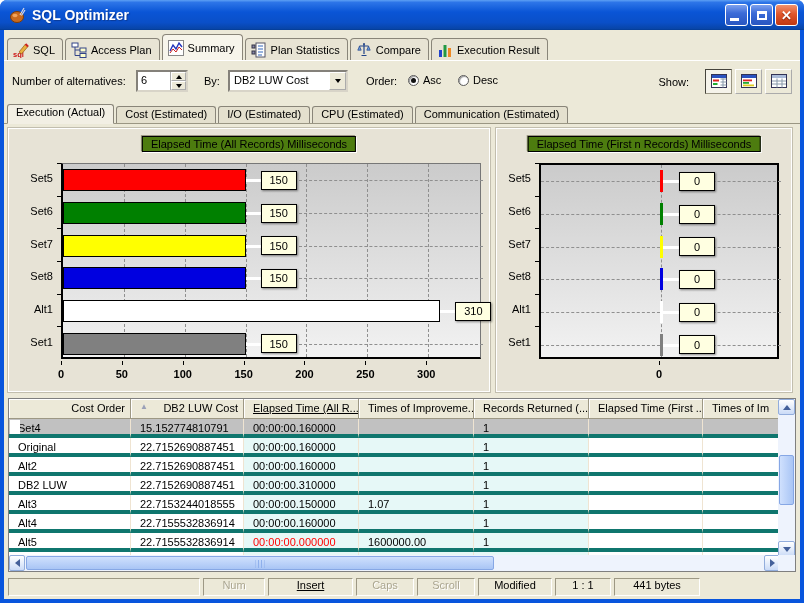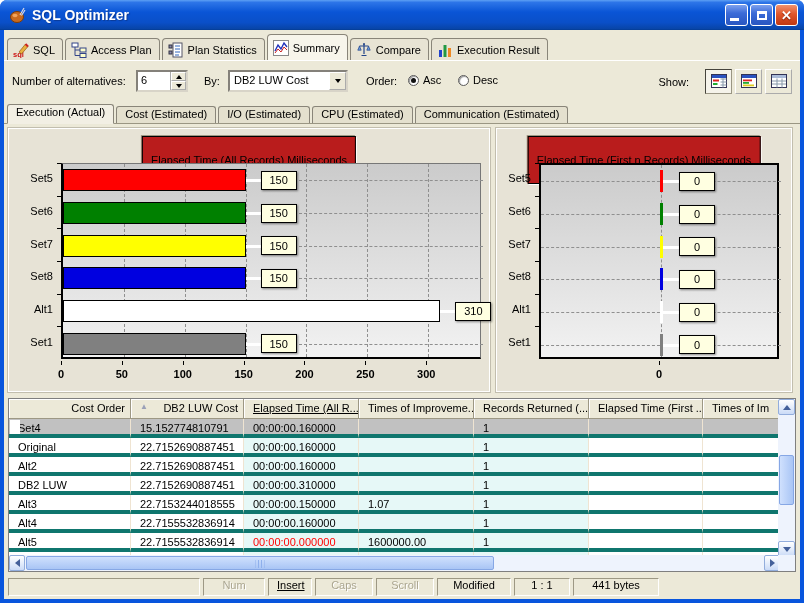--- a/index.html
+++ b/index.html
@@ -55,22 +55,22 @@
     padding-left:3px;border-bottom:1px solid #9a9683;}
   .vtab{height:17px;padding:1px 8px;background:#E4E0CE;border:1px solid #898579;border-bottom:none;
     border-radius:3px 3px 0 0;margin-right:2px;white-space:nowrap;cursor:default;}
   .vtab.active{height:20px;background:#F2EFE4;margin-bottom:-1px;border-bottom:1px solid #F2EFE4;z-index:2;}
   
   .charts{position:absolute;left:0;top:94px;right:0;height:272px;background:#ECE9D8;}
   .chart-panel{position:absolute;top:4px;height:264px;background:#E7E3D6;border:1px solid #fff;
     box-shadow:0 0 0 1px #c2beae;}
   #chart0{left:4px;width:482px;}
   #chart1{left:492px;width:296px;}
-  .chart-title{position:absolute;top:7px;left:50%;transform:translateX(-50%);background:#b91c1c;
-    border:1px solid #000;padding:17px 8px;white-space:nowrap;box-shadow:1px 1px 0 #fff,-1px -1px 0 #9d9884;}
+  .chart-title{position:absolute;top:7px;left:50%;transform:translateX(-50%);background:#4d7c0f;
+    border:1px solid #000;padding:1px 8px;white-space:nowrap;box-shadow:1px 1px 0 #fff,-1px -1px 0 #9d9884;}
   .plot{position:absolute;background:linear-gradient(180deg,#cbcbcb 0%,#f2f2f2 100%);
     border-left:2px solid #000;border-bottom:2px solid #000;border-top:1px solid #777;border-right:1px solid #777;}
   .plot.boxed{border:2px solid #000;}
   .vgrid{position:absolute;top:0;bottom:0;width:0;border-left:1px dashed #8f8f8f;}
   .hgrid{position:absolute;height:0;border-top:1px dashed #8f8f8f;}
   .bar{position:absolute;height:22px;border:1px solid #000;}
   .barstub{position:absolute;width:3px;height:22px;}
   .connector{position:absolute;height:3px;background:#fff;}
   .valbox{position:absolute;width:36px;height:19px;background:#FFFFE1;border:1px solid #000;
     box-shadow:1px 1px 2px rgba(0,0,0,.45);display:flex;align-items:center;justify-content:center;}
@@ -154,36 +154,36 @@
         </div>
         <div class="tab">
           <span class="ticon"><svg viewBox="0 0 16 16" width="16" height="16">
               <rect x="1" y="1" width="6" height="4" fill="#fff" stroke="#334488"></rect>
               <rect x="9" y="6" width="6" height="4" fill="#ffffcc" stroke="#334488"></rect>
               <rect x="9" y="11.5" width="6" height="4" fill="#ffffcc" stroke="#334488"></rect>
               <path d="M4 5 V13.5 M4 8 H9 M4 13.5 H9" stroke="#334488" fill="none"></path>
             </svg></span>
           <span>Access Plan</span>
         </div>
+        <div class="tab active">
+          <span class="ticon"><svg viewBox="0 0 16 16" width="16" height="16">
+              <rect x="0.5" y="0.5" width="15" height="15" fill="#fff" stroke="#888"></rect>
+              <path d="M2 11 L5 5 L8 9 L11 3 L14 7" stroke="#2233bb" fill="none" stroke-width="1.4"></path>
+              <path d="M2 13 L5 9 L8 12 L11 7 L14 10" stroke="#cc2222" fill="none"></path>
+            </svg></span>
+          <span>Summary</span>
+        </div>
         <div class="tab">
           <span class="ticon"><svg viewBox="0 0 16 16" width="16" height="16">
               <rect x="5" y="1" width="9" height="14" fill="#fff" stroke="#556"></rect>
               <path d="M7 4 h5 M7 7 h5 M7 10 h5 M7 13 h4" stroke="#3366bb"></path>
               <rect x="1" y="3" width="3" height="3" fill="#88a" stroke="#334"></rect>
               <rect x="1" y="9" width="3" height="3" fill="#88a" stroke="#334"></rect>
             </svg></span>
           <span>Plan Statistics</span>
-        </div>
-        <div class="tab active">
-          <span class="ticon"><svg viewBox="0 0 16 16" width="16" height="16">
-              <rect x="0.5" y="0.5" width="15" height="15" fill="#fff" stroke="#888"></rect>
-              <path d="M2 11 L5 5 L8 9 L11 3 L14 7" stroke="#2233bb" fill="none" stroke-width="1.4"></path>
-              <path d="M2 13 L5 9 L8 12 L11 7 L14 10" stroke="#cc2222" fill="none"></path>
-            </svg></span>
-          <span>Summary</span>
         </div>
         <div class="tab">
           <span class="ticon"><svg viewBox="0 0 16 16" width="16" height="16">
               <path d="M8 2 V12 M3.5 4 H12.5 M5.5 13.5 H10.5" stroke="#224488" fill="none" stroke-width="1.2"></path>
               <path d="M3.5 4 L1.8 8.2 H5.2 Z" fill="#6699dd" stroke="#224488" stroke-width="0.7"></path>
               <path d="M12.5 4 L10.8 8.2 H14.2 Z" fill="#6699dd" stroke="#224488" stroke-width="0.7"></path>
               <circle cx="8" cy="2" r="1" fill="#224488"></circle>
             </svg></span>
           <span>Compare</span>
         </div>
@@ -492,21 +492,21 @@
         <div class="sb-btn" style="right:0">
             <span class="arr rt"></span>
           </div>
       </div>
       <div class="corner"></div>
     </div>
 
     <div class="statusbar" id="statusBar">
         <div class="spanel" style="width: 192px;"></div>
         <div class="spanel disabled" style="width: 62px;">Num</div>
-        <div class="spanel" style="width: 44px; text-decoration: underline;">Insert</div>
+        <div class="spanel" style="width: 85px; text-decoration: underline;">Insert</div>
         <div class="spanel disabled" style="width: 58px;">Caps</div>
         <div class="spanel disabled" style="width: 58px;">Scroll</div>
         <div class="spanel" style="width: 74px;">Modified</div>
         <div class="spanel" style="width: 56px;">1 : 1</div>
         <div class="spanel" style="width: 86px;">441 bytes</div>
       </div>
   </div>
 </div>
 
 </body></html>

